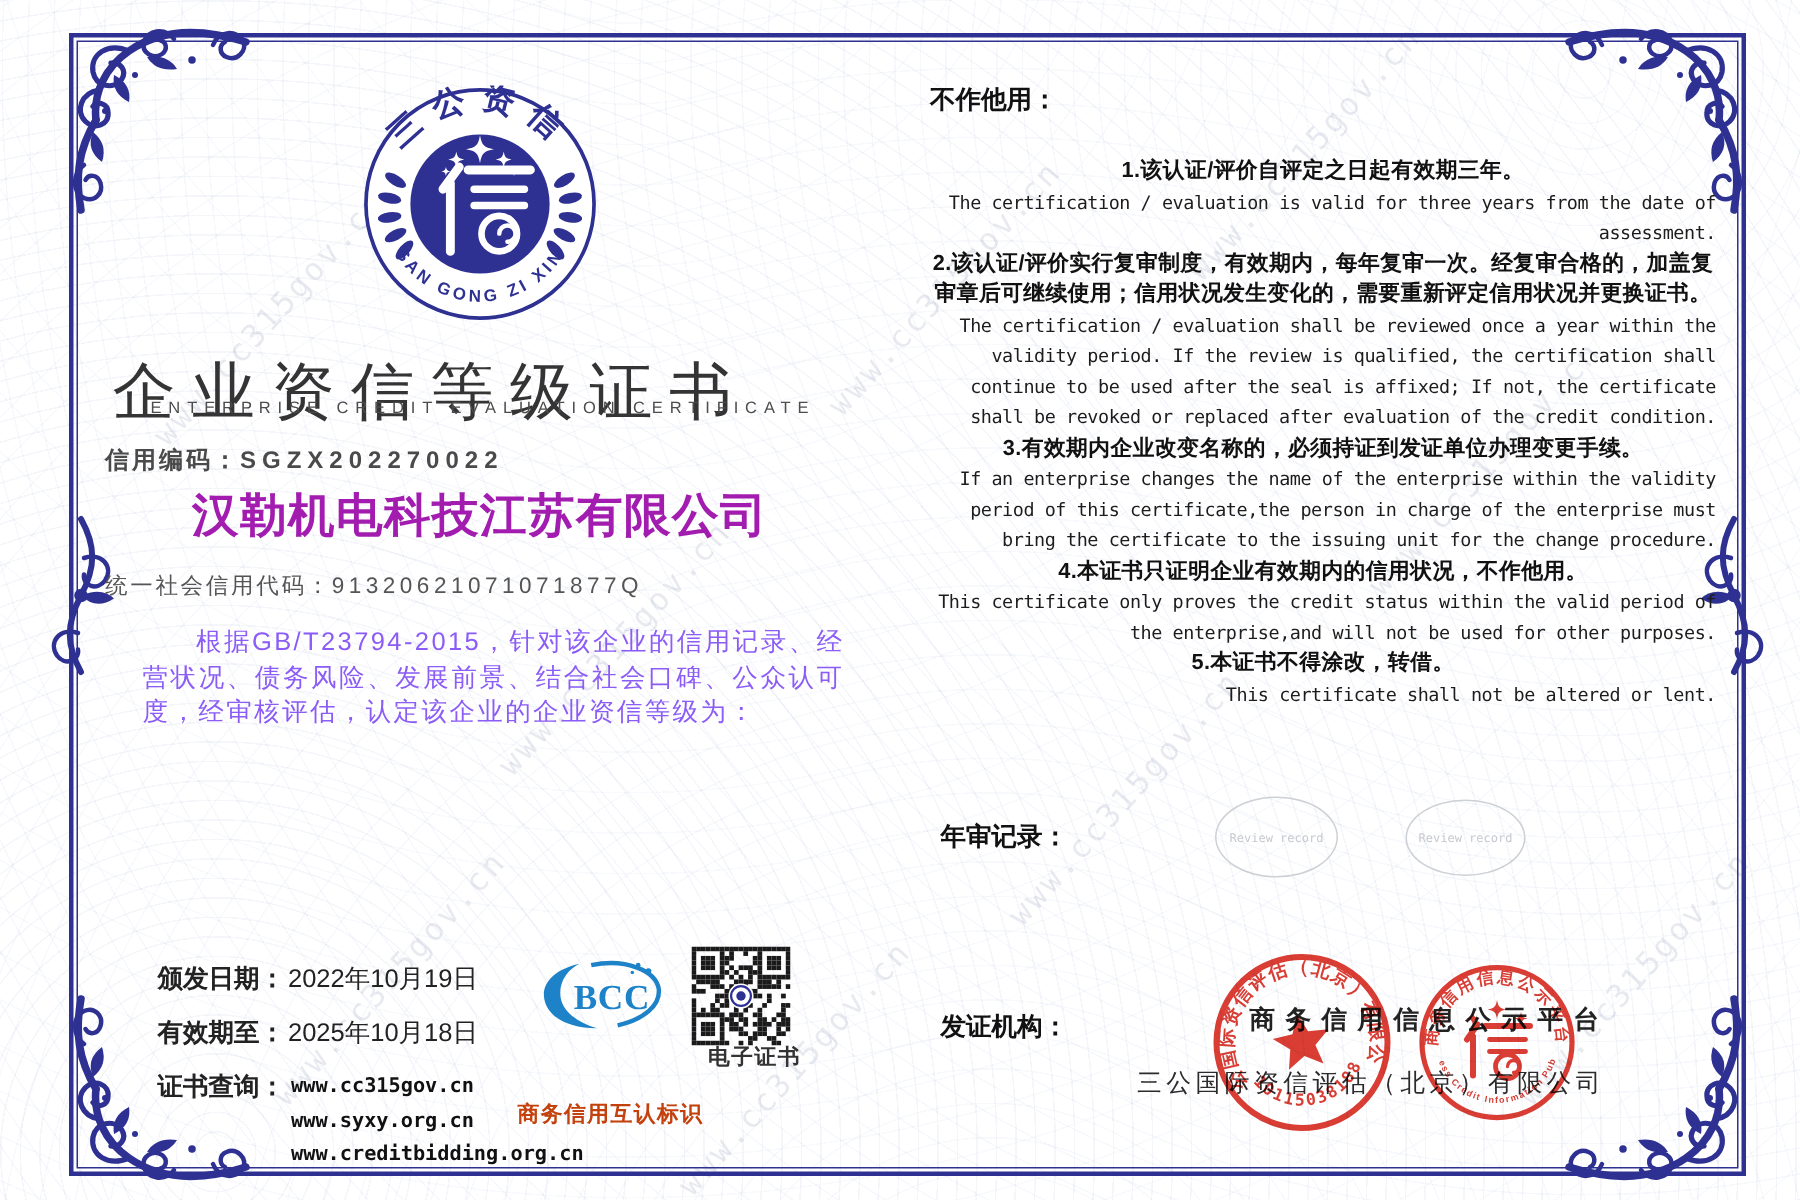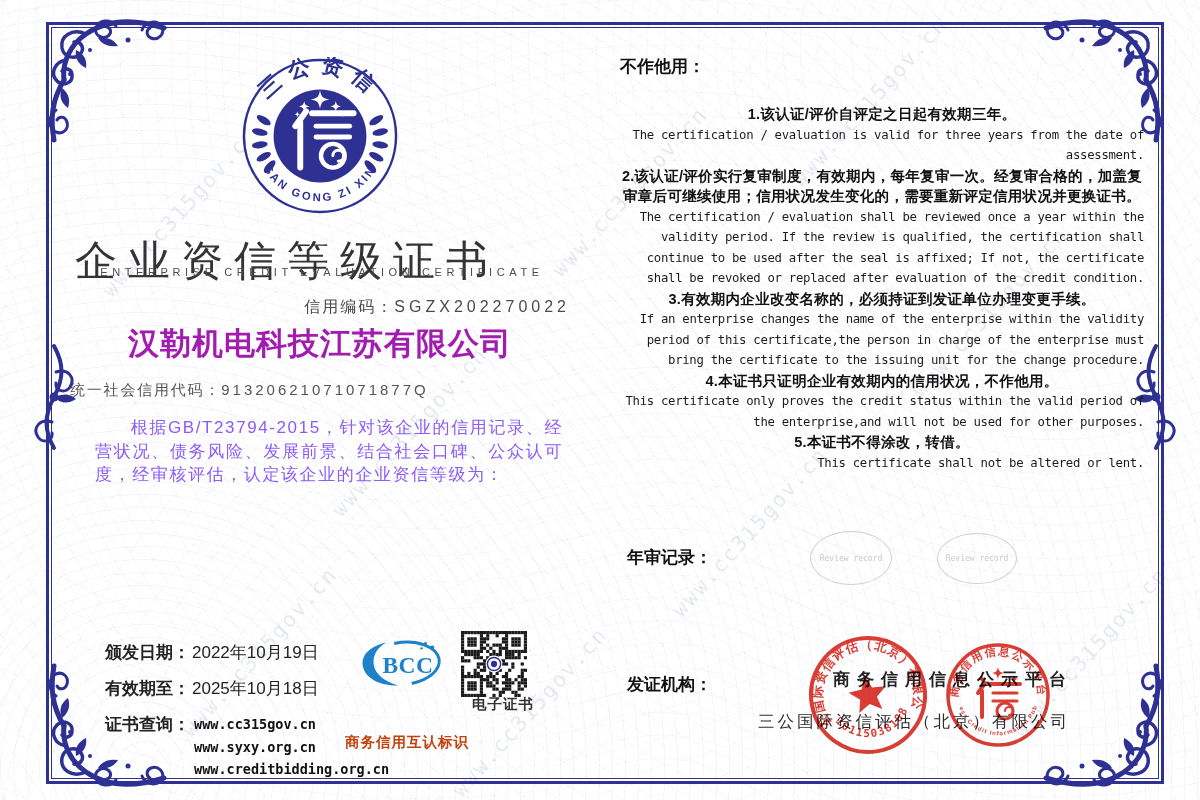--- a/index.html
+++ b/index.html
@@ -31,22 +31,22 @@
   .edg.ml{left:32px}
   .edg.mr{right:22px;transform:scaleX(-1)}
 
   
   .logo{position:absolute;left:241px;top:57px;width:158px;height:158px;}
   .title-cn{position:absolute;left:70px;top:213px;width:500px;text-align:left;
     font-family:"Liberation Serif",serif;font-size:42px;font-weight:normal;color:#343434;
     letter-spacing:11px;transform:translateX(5px);white-space:nowrap;margin-top:20px;}
   .title-en{position:absolute;left:60px;top:266px;width:520px;text-align:center;
     font-size:11px;color:#4c4c4c;letter-spacing:4.6px;transform:translateX(2px);white-space:nowrap;font-weight:400;}
-  .row-code{position:absolute;left:70px;top:297px;width:500px;text-align:right;
-    font-size:16px;color:#4a4a4a;letter-spacing:2px;font-weight:400;}
+  .row-code{position:absolute;left:70px;top:297px;width:500px;text-align:left;
+    font-size:16px;color:#4a4a4a;letter-spacing:2px;font-weight:700;}
   .company{position:absolute;left:70px;top:323px;width:500px;text-align:center;
     font-size:31px;font-weight:bold;color:#a21caf;letter-spacing:1px;white-space:nowrap;}
   .row-uscc{position:absolute;left:70px;top:381px;width:500px;text-align:left;
     font-size:15px;color:#555;letter-spacing:1.8px;font-weight:500;}
   .statement{position:absolute;left:95px;top:416px;width:468px;font-size:17px;line-height:23.6px;
     color:#8b5cf6;letter-spacing:1.6px;text-indent:2.1em;text-align:justify;font-weight:500;}
   .rating{position:absolute;left:68px;top:515px;width:500px;text-align:center;
     font-family:"DejaVu Serif",serif;font-size:64px;font-weight:bold;color:#c5161d;
     letter-spacing:36px;transform:translateX(18px);}
   .meta{position:absolute;left:105px;top:641px;font-size:17px;color:#222;}

